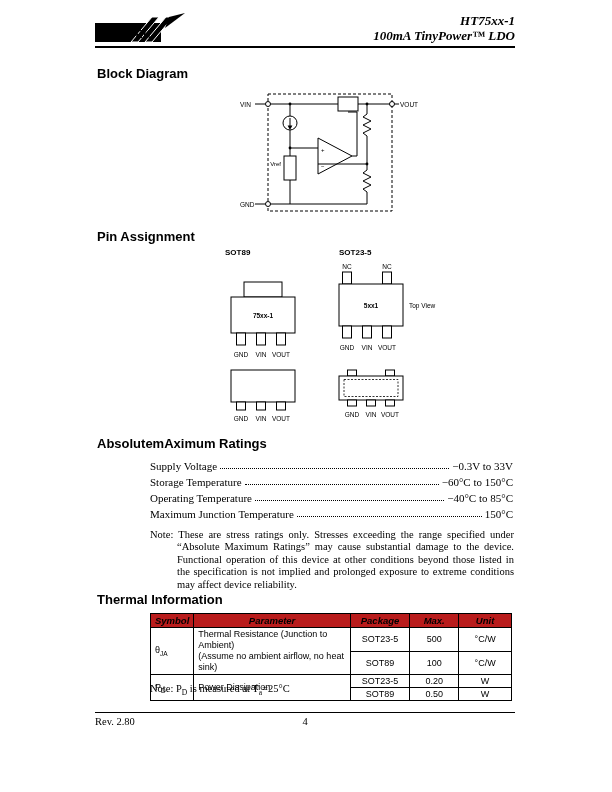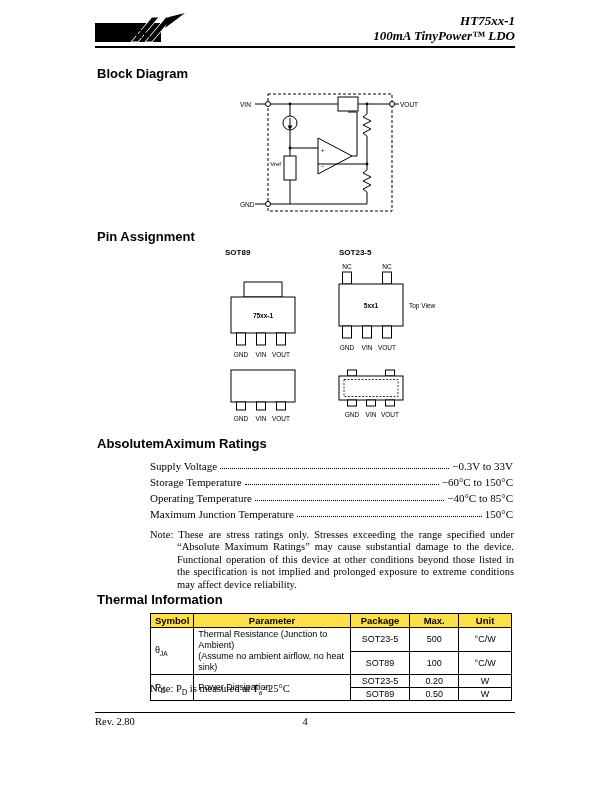--- a/index.html
+++ b/index.html
@@ -221,21 +221,21 @@
 
   <table class="thermal-table">
     <colgroup>
       <col style="width:36px">
         <col style="width:162px">
         <col style="width:60px">
         <col style="width:50px">
         <col style="width:54px">
     </colgroup>
     <thead>
-      <tr style="background: #fde047;">
+      <tr style="background: #b91c1c; font-style: italic;">
         <th>Symbol</th>
         <th>Parameter</th>
         <th>Package</th>
         <th>Max.</th>
         <th>Unit</th>
       </tr>
     </thead>
     <tbody>
       <tr>
         <td rowspan="2"><span>θ</span><sub>JA</sub></td>

